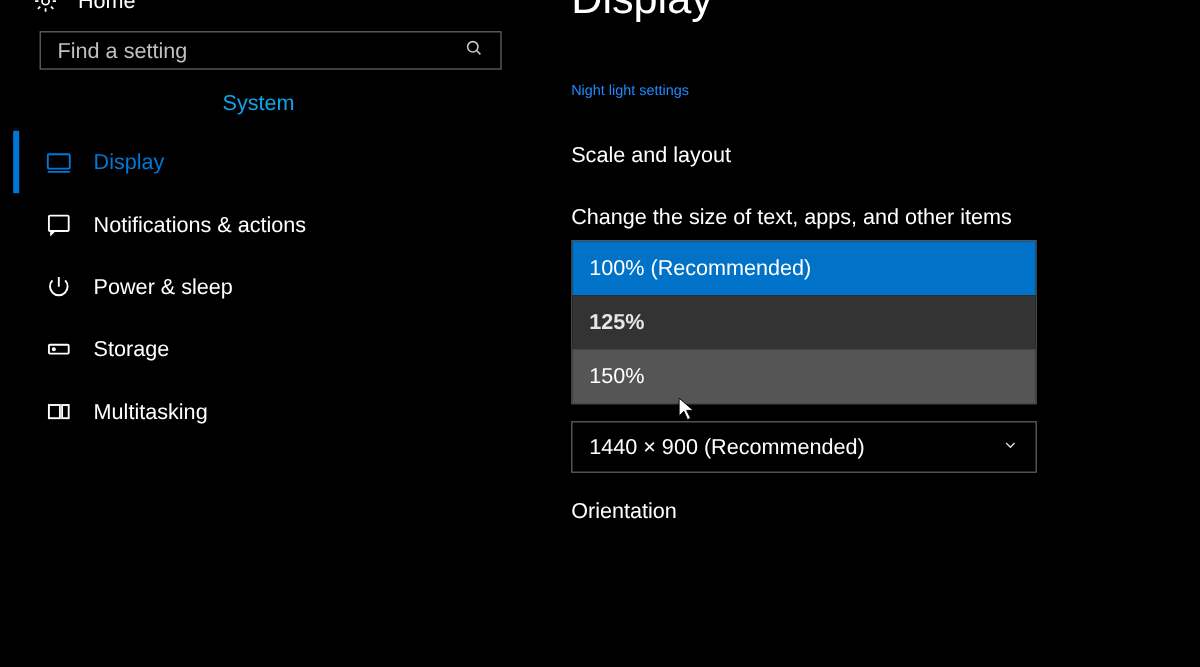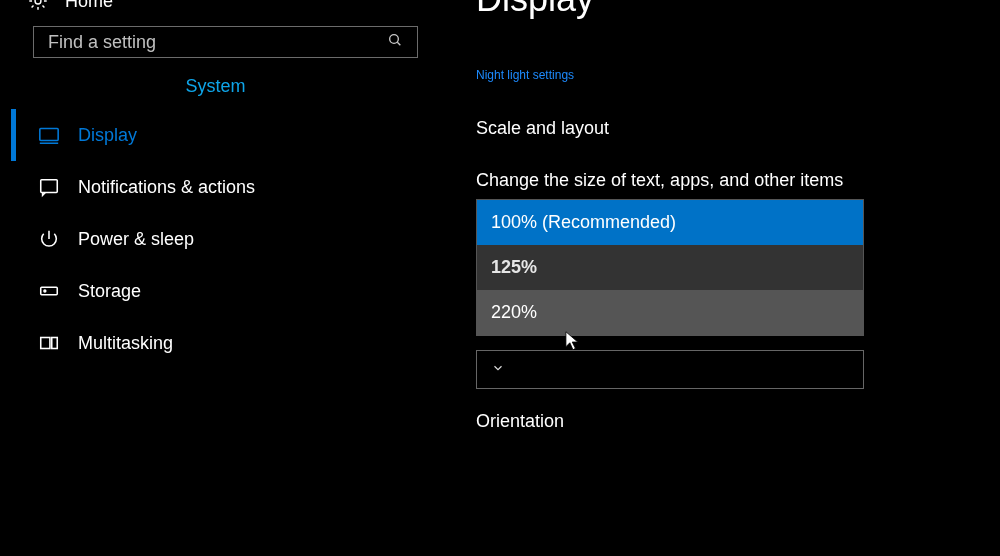--- a/index.html
+++ b/index.html
@@ -223,24 +223,25 @@
 
   <a class="link">Night light settings</a>
 
   <div class="section-h">Scale and layout</div>
 
   <div class="setting-label">Change the size of text, apps, and other items</div>
 
   <div class="dropdown-open">
     <div class="opt selected">100% (Recommended)</div>
     <div class="opt normal">125%</div>
-    <div class="opt hover">220%</div>
+    <div class="opt hover">150%</div>
   </div>
 
   <div class="dropdown-closed">
+    <span>1440 × 900 (Recommended)</span>
     <span class="chev">
       <svg width="14" height="14" viewBox="0 0 24 24" fill="none" stroke="#ddd" stroke-width="2">
           <path d="M6 9l6 6 6-6"></path>
         </svg>
     </span>
   </div>
 
   <div class="orientation-label">Orientation</div>
 
 </div>

